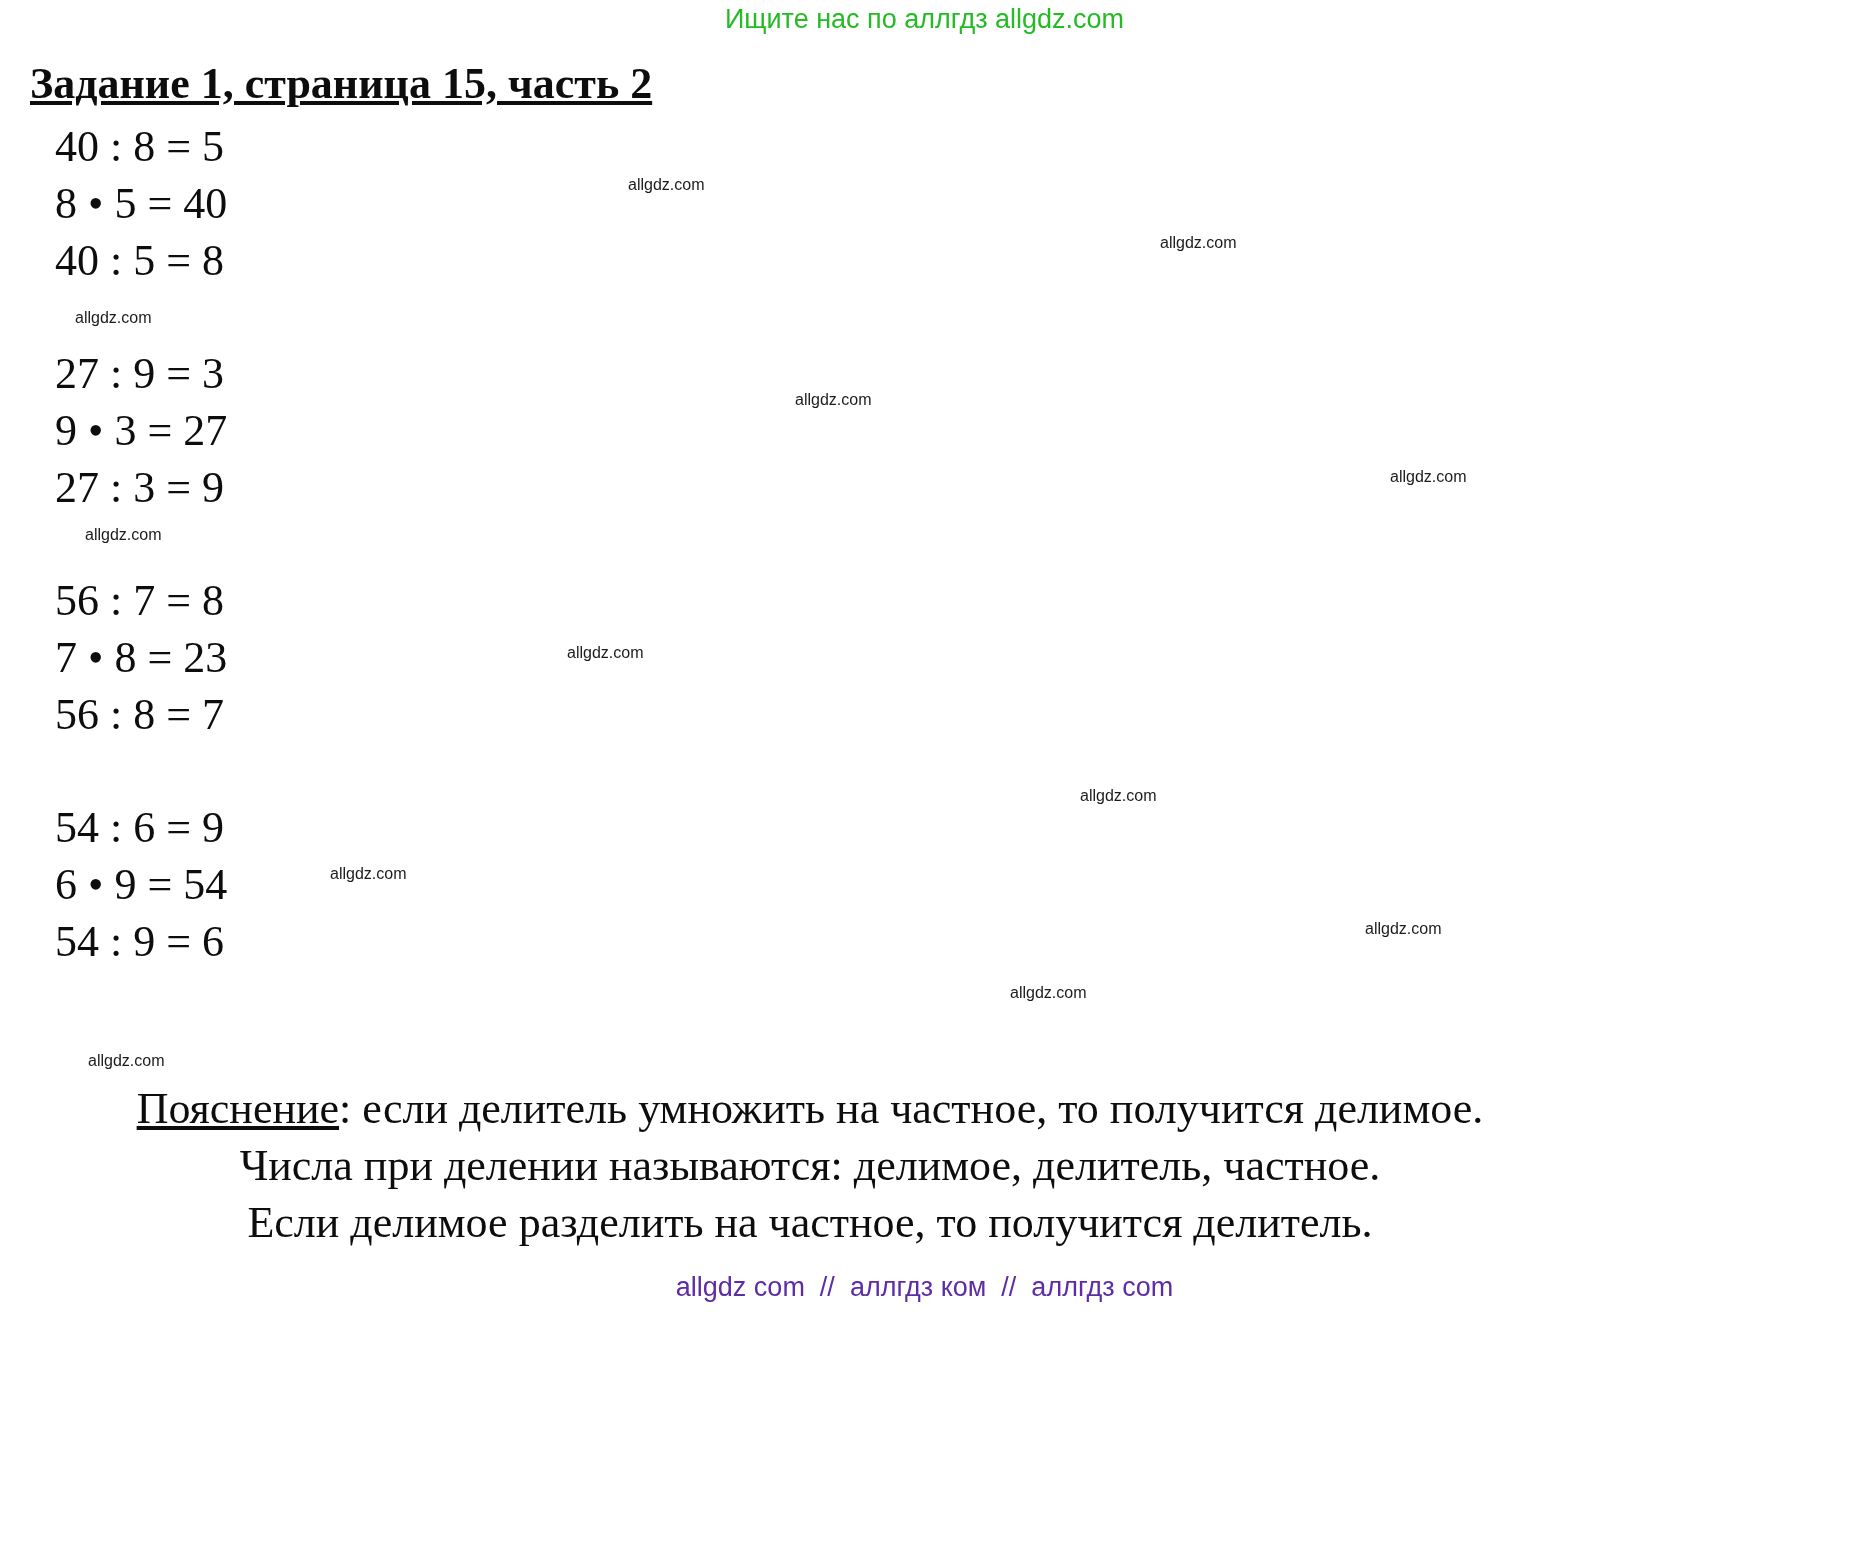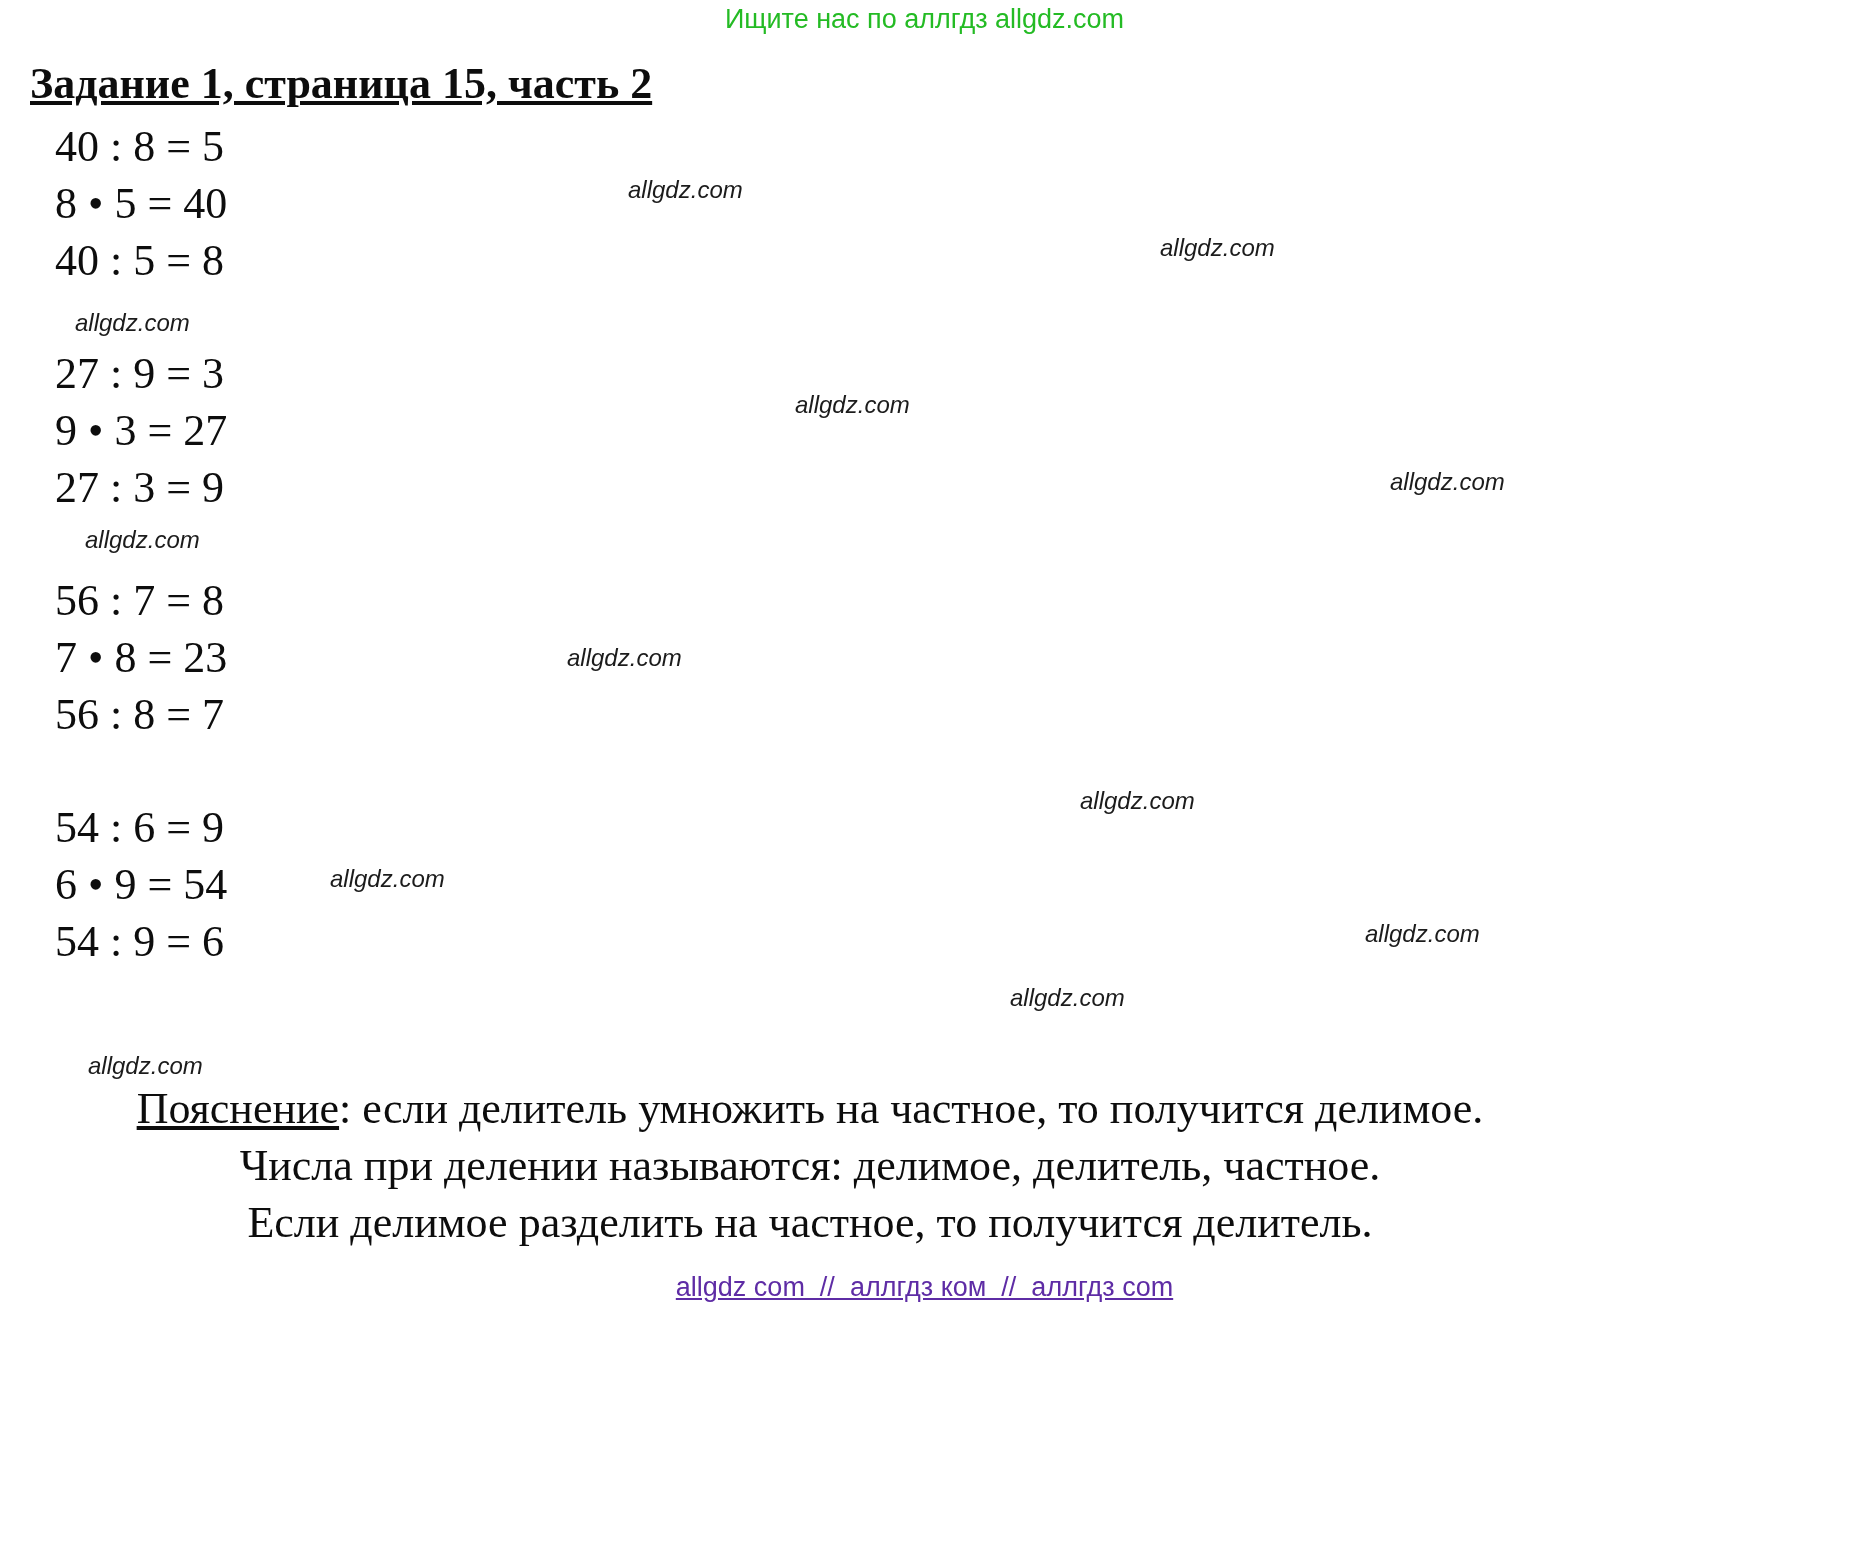--- a/index.html
+++ b/index.html
@@ -45,24 +45,23 @@
   .eq-group {
     margin-bottom: 56px;
   }
   .eq-line {
     white-space: pre;
     margin-left: 25px;
   }
   .wm {
     position: absolute;
     font-family: "Liberation Sans", sans-serif;
-    font-size: 24px;
+    font-size: 16px;
     color: #1c1c1c;
     white-space: nowrap;
-    font-style: italic;
   }
   .explanation {
     position: absolute;
     left: 30px;
     top: 1080px;
     width: 1560px;
     font-size: 44px;
     line-height: 57px;
     color: #0d0d0d;
     text-align: center;
@@ -73,21 +72,20 @@
   .footer {
     position: absolute;
     top: 1272px;
     left: 0;
     width: 100%;
     text-align: center;
     font-family: "Liberation Sans", sans-serif;
     font-size: 27px;
     color: #5e2ca5;
     white-space: pre;
-    text-decoration: underline;
   }
 </style>
 </head>
 <body>
 
 <div class="header">Ищите нас по аллгдз allgdz.com</div>
 
 <div class="title">Задание 1, страница 15, часть 2</div>
 
 <div class="equations">

